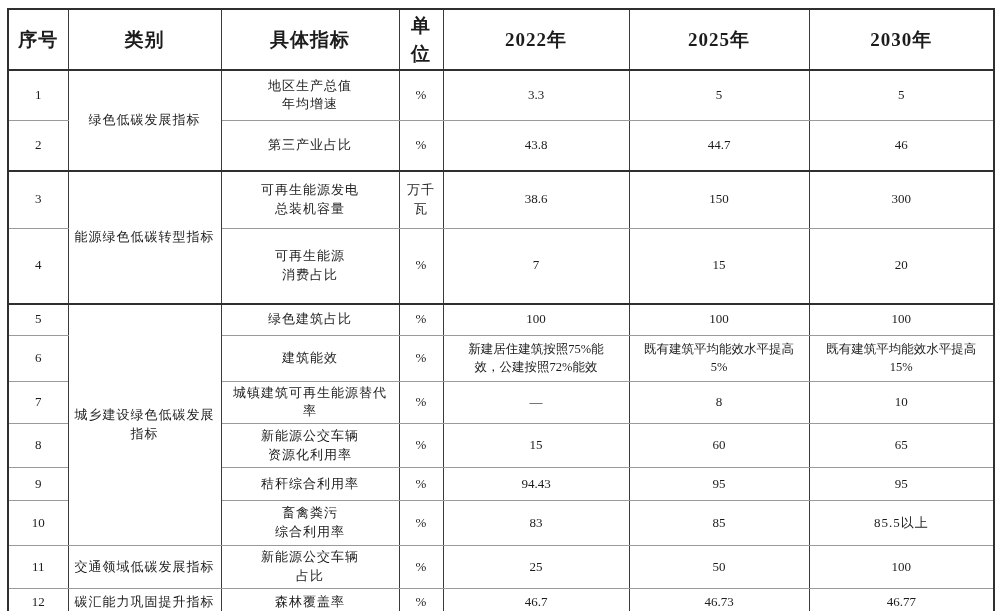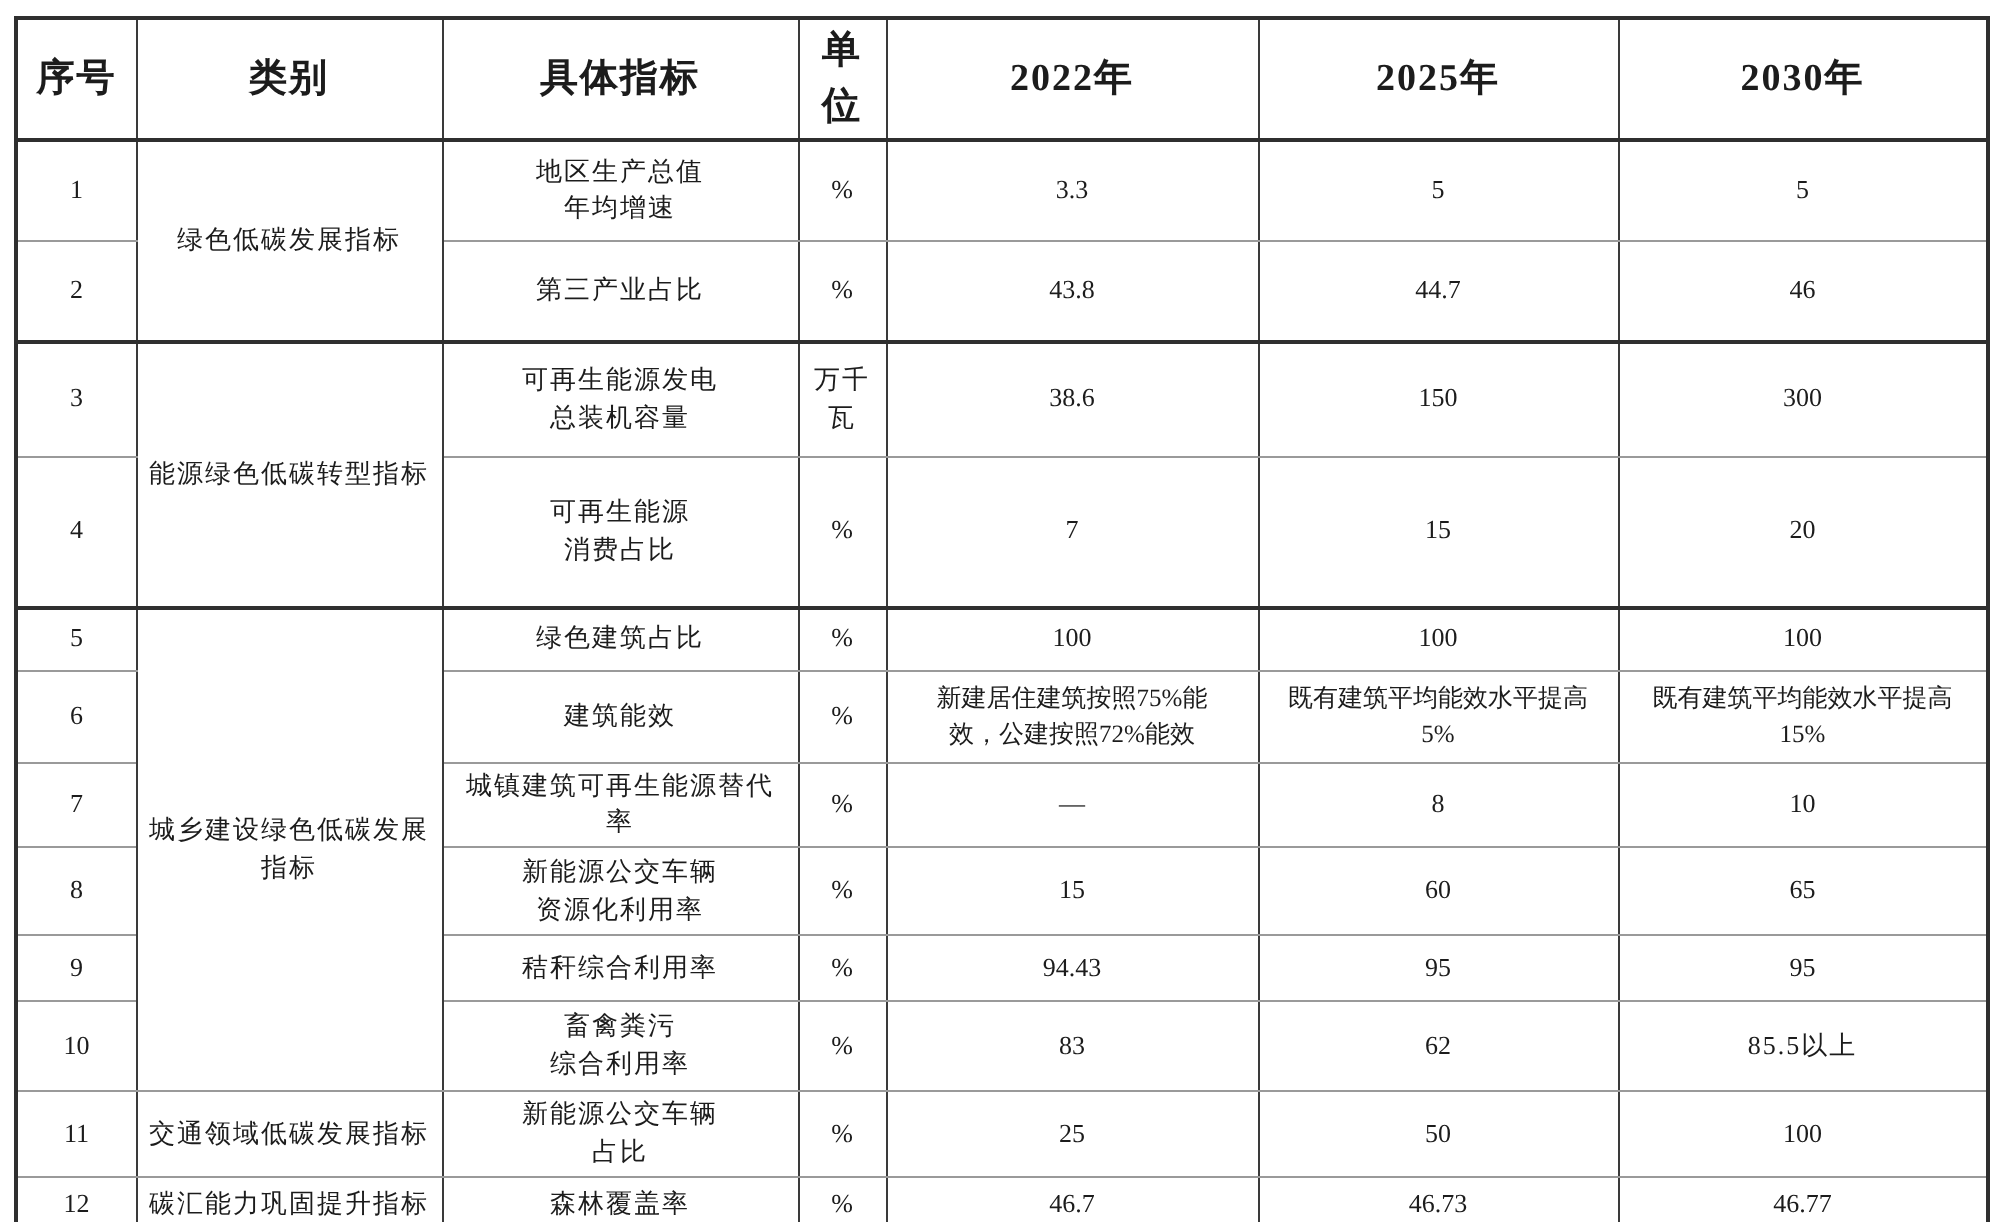--- a/index.html
+++ b/index.html
@@ -159,21 +159,21 @@
       <td>94.43</td>
       <td>95</td>
       <td>95</td>
     </tr>
     <tr style="height:45px">
       <td>10</td>
       <td class="cjk">畜禽粪污
 综合利用率</td>
       <td>%</td>
       <td>83</td>
-      <td>62</td>
+      <td>85</td>
       <td class="cjk">85.5以上</td>
     </tr>
     <tr style="height:42px">
       <td>11</td>
       <td class="cjk">交通领域低碳发展指标</td>
       <td class="cjk">新能源公交车辆
 占比</td>
       <td>%</td>
       <td>25</td>
       <td>50</td>

